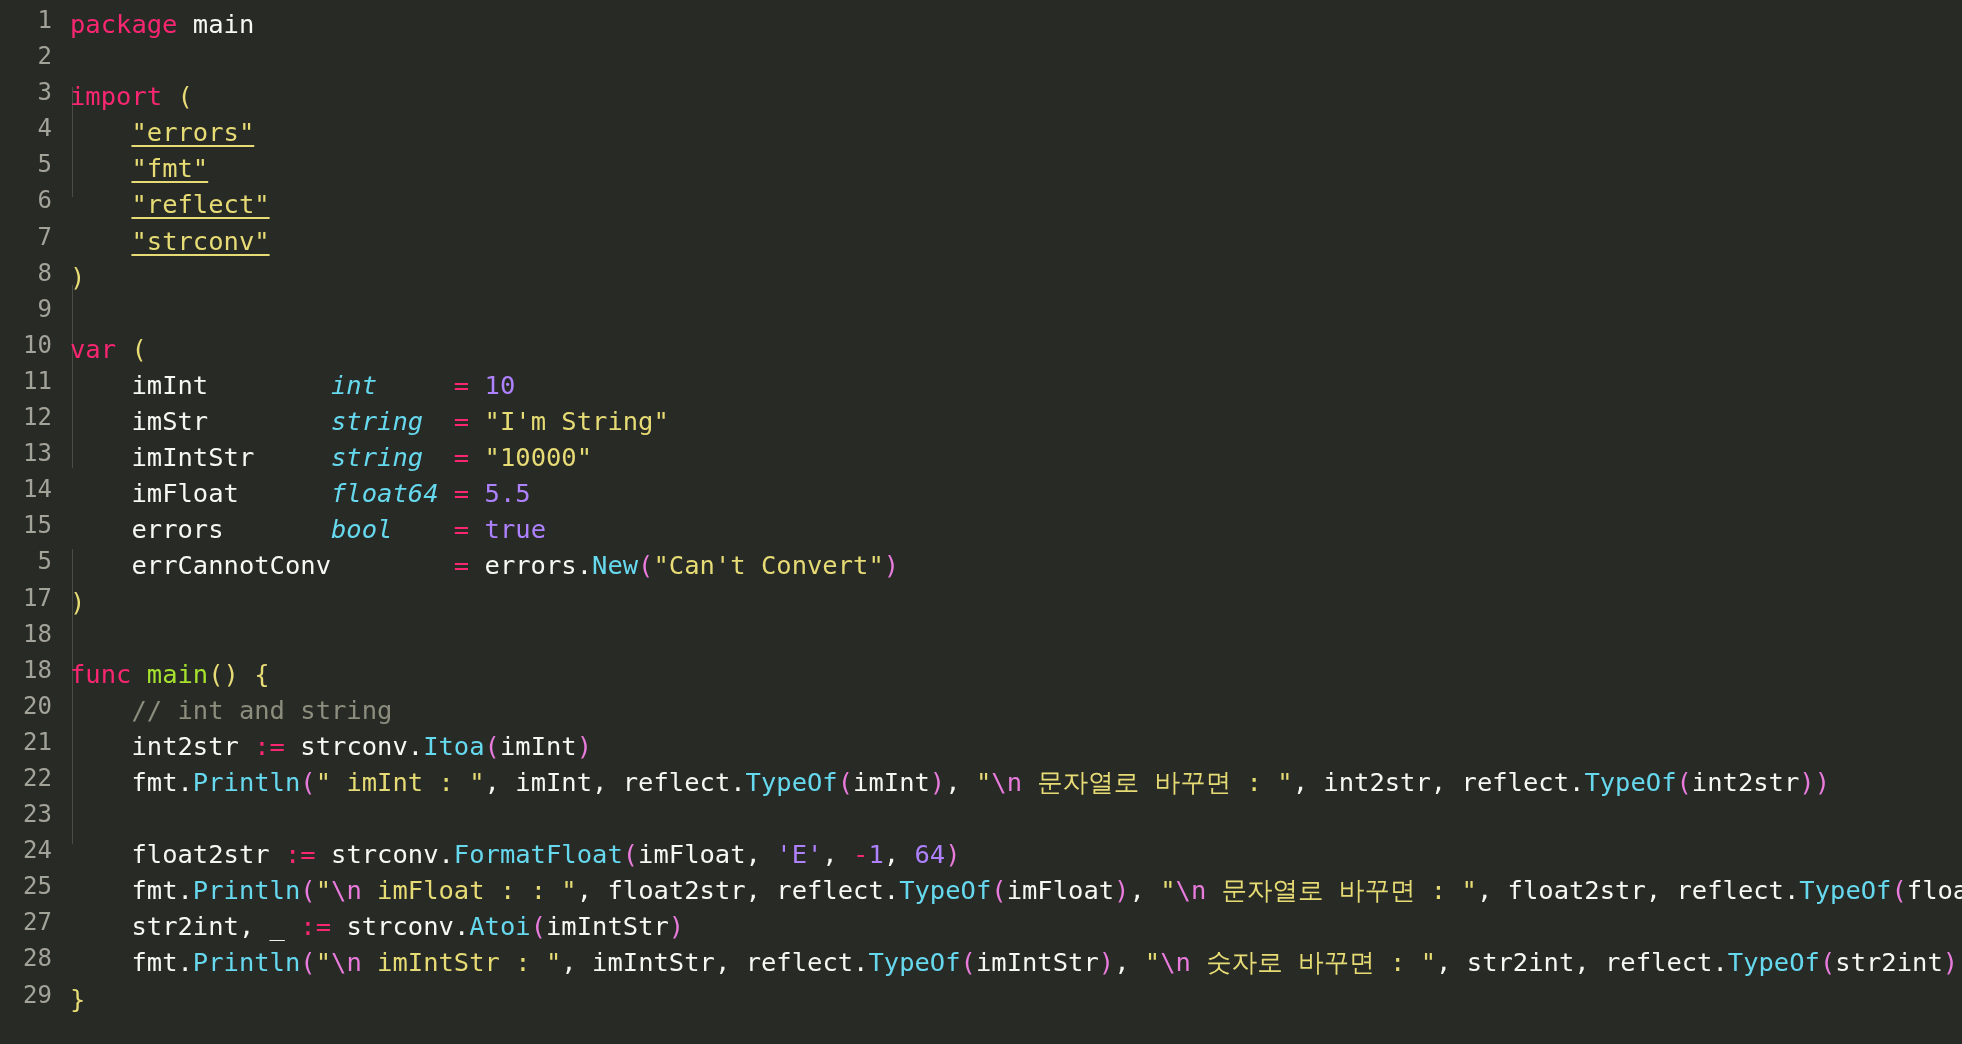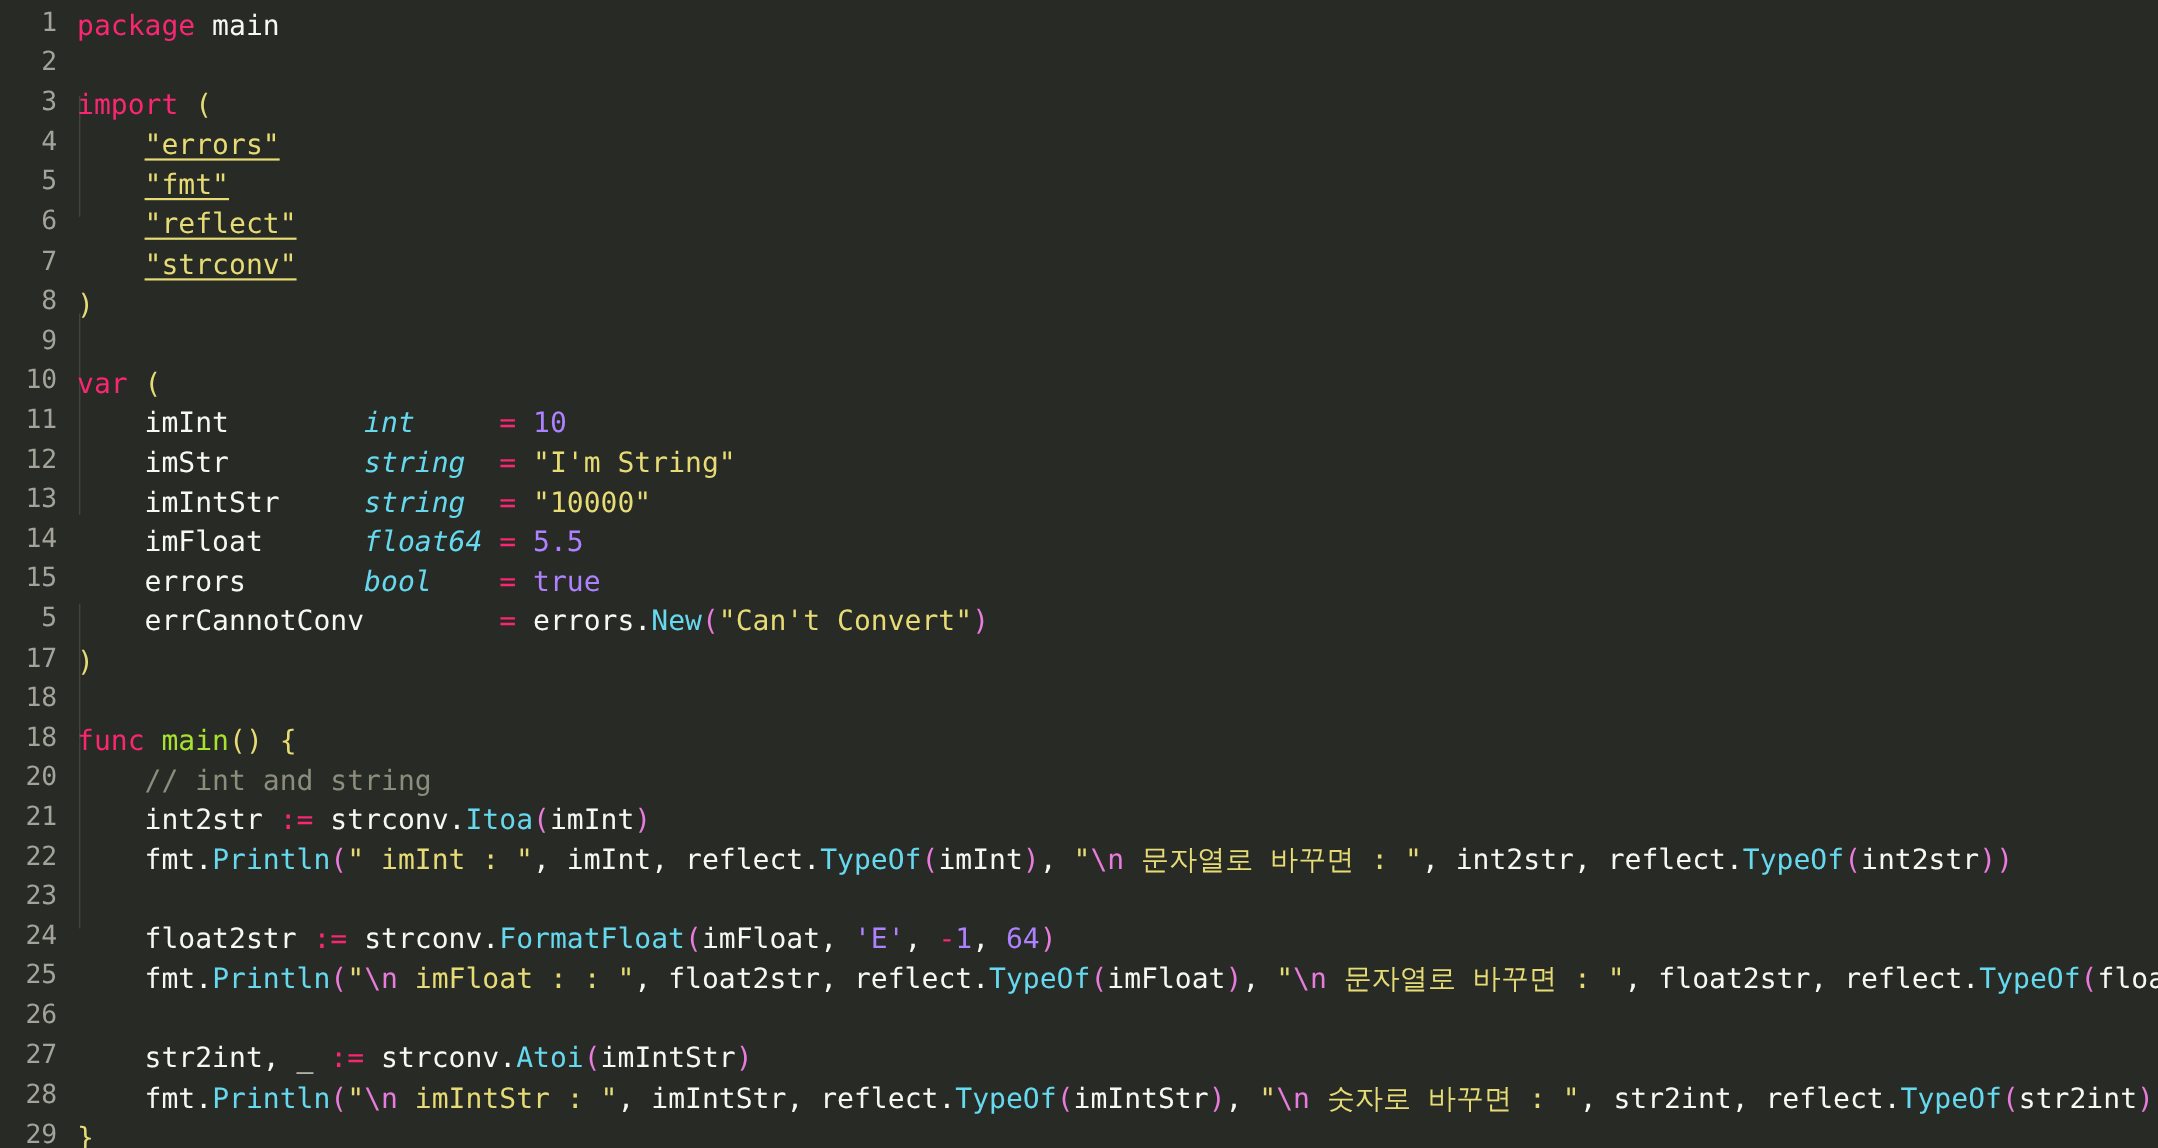--- a/index.html
+++ b/index.html
@@ -202,24 +202,20 @@
   <div class="code-line">
     <span class="ln">24</span>
     <span class="lc">    <span class="plain">float2str</span> <span class="punc">:=</span> <span class="plain">strconv</span><span class="plain">.</span><span class="mth">FormatFloat</span><span class="paren">(</span><span class="plain">imFloat</span><span class="plain">, </span><span class="num">'E'</span><span class="plain">, </span><span class="punc">-</span><span class="num">1</span><span class="plain">, </span><span class="num">64</span><span class="paren">)</span></span>
   </div>
 
   <div class="code-line">
     <span class="ln">25</span>
     <span class="lc">    <span class="plain">fmt</span><span class="plain">.</span><span class="mth">Println</span><span class="paren">(</span><span class="str">"</span><span class="esc">\n</span><span class="str"> <span>imFloat</span><span> : : </span></span><span class="str">"</span><span class="plain">, </span><span class="plain">float2str</span><span class="plain">, </span><span class="plain">reflect</span><span class="plain">.</span><span class="mth">TypeOf</span><span class="paren">(</span><span class="plain">imFloat</span><span class="paren">)</span><span class="plain">, </span><span class="str">"</span><span class="esc">\n</span><span class="str"> <span>문자열로 바꾸면</span><span> : </span></span><span class="str">"</span><span class="plain">, </span><span class="plain">float2str</span><span class="plain">, </span><span class="plain">reflect</span><span class="plain">.</span><span class="mth">TypeOf</span><span class="paren">(</span><span class="plain">float2str</span></span>
   </div>
 
-  <div class="code-line">
-    <span class="ln">26</span>
-    <span class="lc"></span>
-  </div>
 
   <div class="code-line">
     <span class="ln">27</span>
     <span class="lc">    <span class="plain">str2int</span><span class="plain">, </span><span class="plain">_</span> <span class="punc">:=</span> <span class="plain">strconv</span><span class="plain">.</span><span class="mth">Atoi</span><span class="paren">(</span><span class="plain">imIntStr</span><span class="paren">)</span></span>
   </div>
 
   <div class="code-line">
     <span class="ln">28</span>
     <span class="lc">    <span class="plain">fmt</span><span class="plain">.</span><span class="mth">Println</span><span class="paren">(</span><span class="str">"</span><span class="esc">\n</span><span class="str"> <span>imIntStr</span><span> : </span></span><span class="str">"</span><span class="plain">, </span><span class="plain">imIntStr</span><span class="plain">, </span><span class="plain">reflect</span><span class="plain">.</span><span class="mth">TypeOf</span><span class="paren">(</span><span class="plain">imIntStr</span><span class="paren">)</span><span class="plain">, </span><span class="str">"</span><span class="esc">\n</span><span class="str"> <span>숫자로 바꾸면</span><span> : </span></span><span class="str">"</span><span class="plain">, </span><span class="plain">str2int</span><span class="plain">, </span><span class="plain">reflect</span><span class="plain">.</span><span class="mth">TypeOf</span><span class="paren">(</span><span class="plain">str2int</span><span class="paren">)</span><span class="paren">)</span></span>
   </div>

